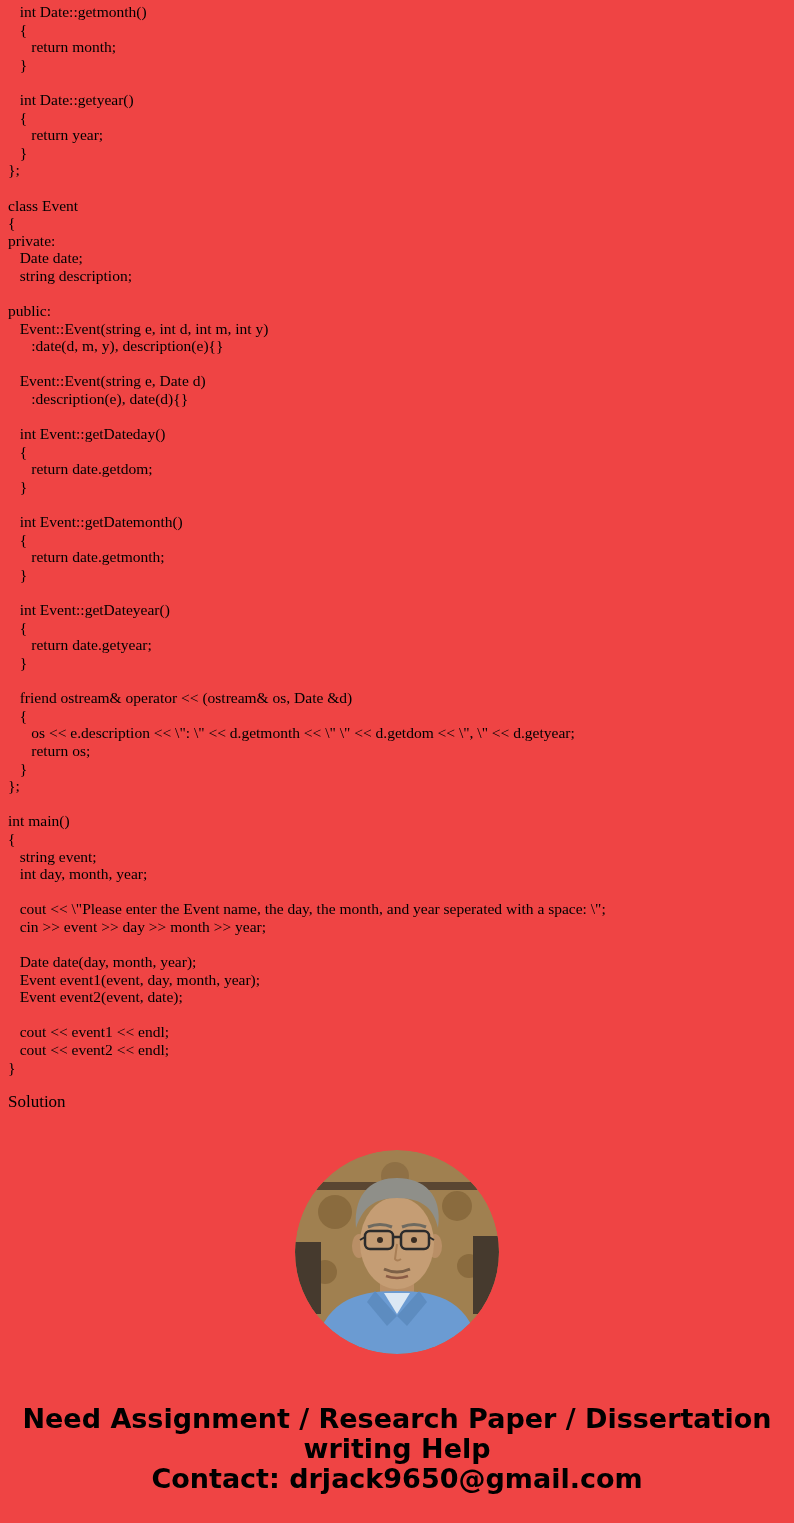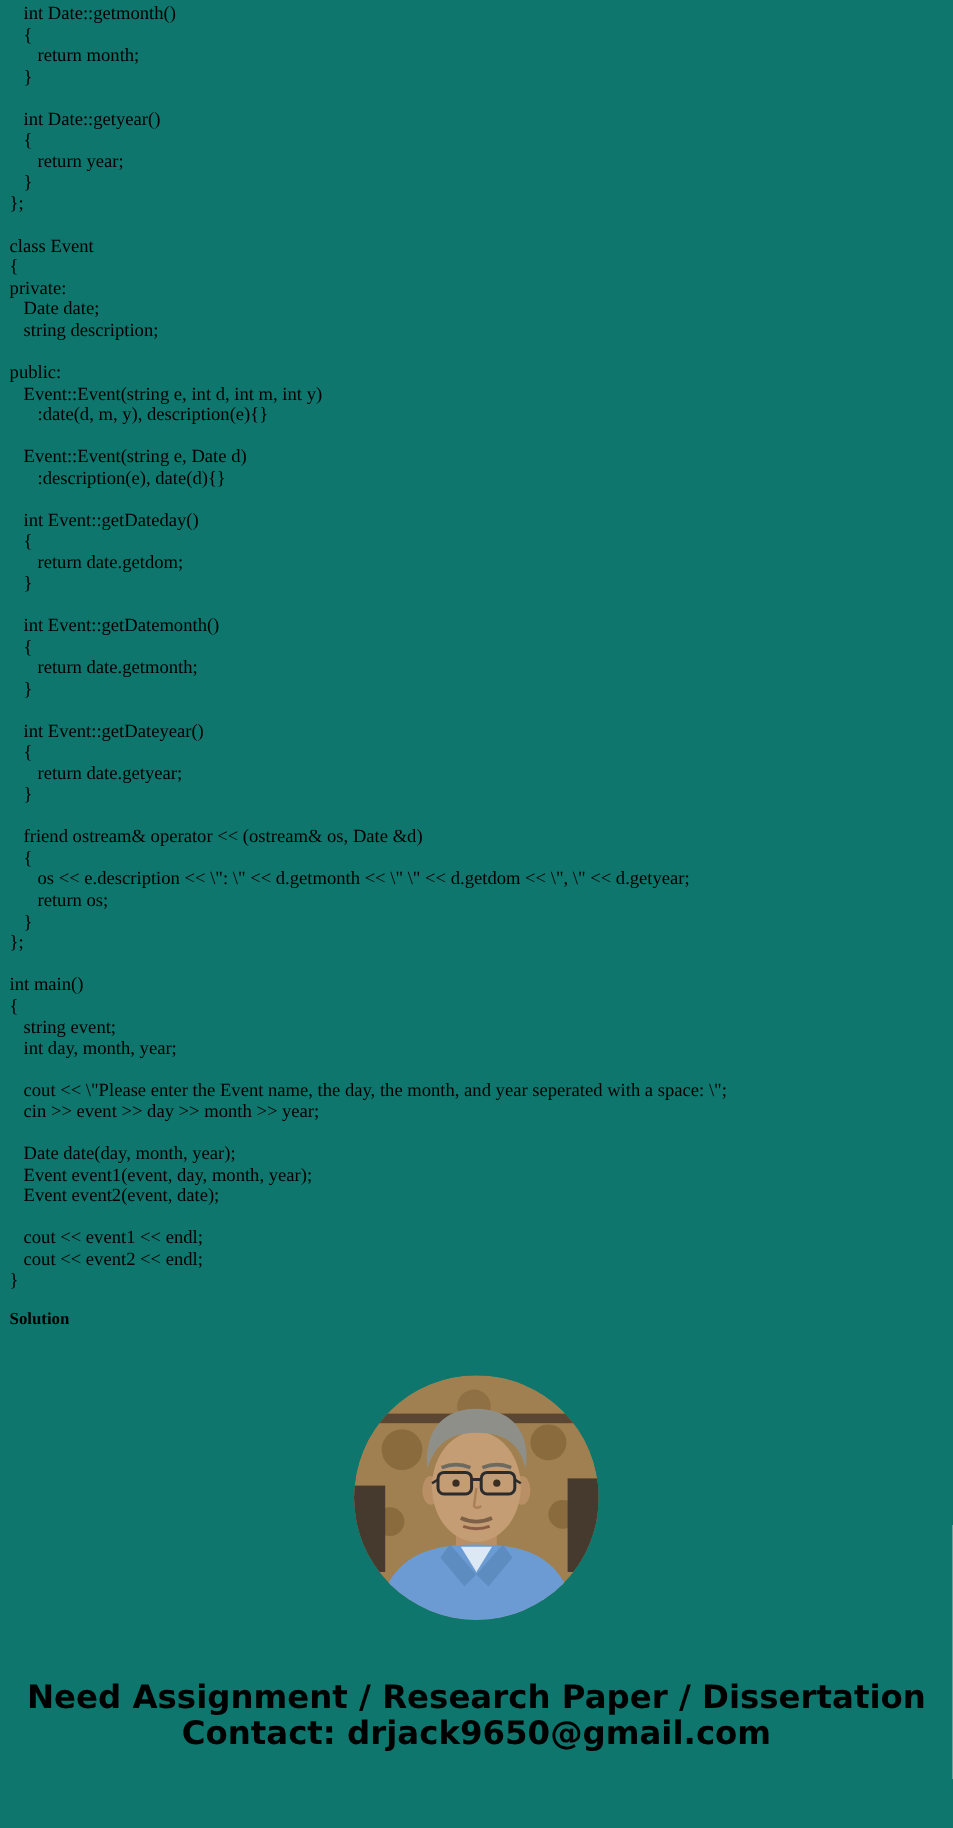--- a/index.html
+++ b/index.html
@@ -2,36 +2,36 @@
 <html><head>
 <meta charset="utf-8">
 <style>
   * { margin: 0; padding: 0; box-sizing: border-box; }
   html, body { background: #ffffff; }
   .page {
     position: relative;
     width: 794px;
     height: 1523px;
     margin: 0 auto;
-    background: #0f766e;
+    background: #ef4444;
     color: #000000;
     overflow: hidden;
   }
   .code {
     font-family: "Liberation Serif", serif;
     font-size: 15.5px;
     line-height: 17.6px;
     white-space: pre;
     padding: 3px 0 0 8px;
     color: #000000;
   }
   .solution-heading {
     font-family: "Liberation Serif", serif;
-    font-weight: bold;
-    font-size: 14px;
+    font-weight: normal;
+    font-size: 17px;
     margin: 16px 0 0 8px;
     color: #000000;
   }
   .avatar-wrap {
     width: 204px;
     height: 204px;
     margin: 38px auto 0 auto;
     border-radius: 50%;
     overflow: hidden;
   }
@@ -162,16 +162,17 @@
           <line x1="98" y1="87" x2="106" y2="87" stroke="#2b2b2b" stroke-width="2.5"></line>
           <line x1="70" y1="87" x2="65" y2="90" stroke="#2b2b2b" stroke-width="2"></line>
           <line x1="134" y1="87" x2="139" y2="90" stroke="#2b2b2b" stroke-width="2"></line>
         </g>
       </g>
     </svg>
   </div>
 
   <div class="banner">
     <span class="line">Need Assignment / Research Paper / Dissertation</span>
+    <span class="line">writing Help</span>
     <span class="line">Contact: drjack9650@gmail.com</span>
   </div>
 
 </div>
 
 </body></html>

